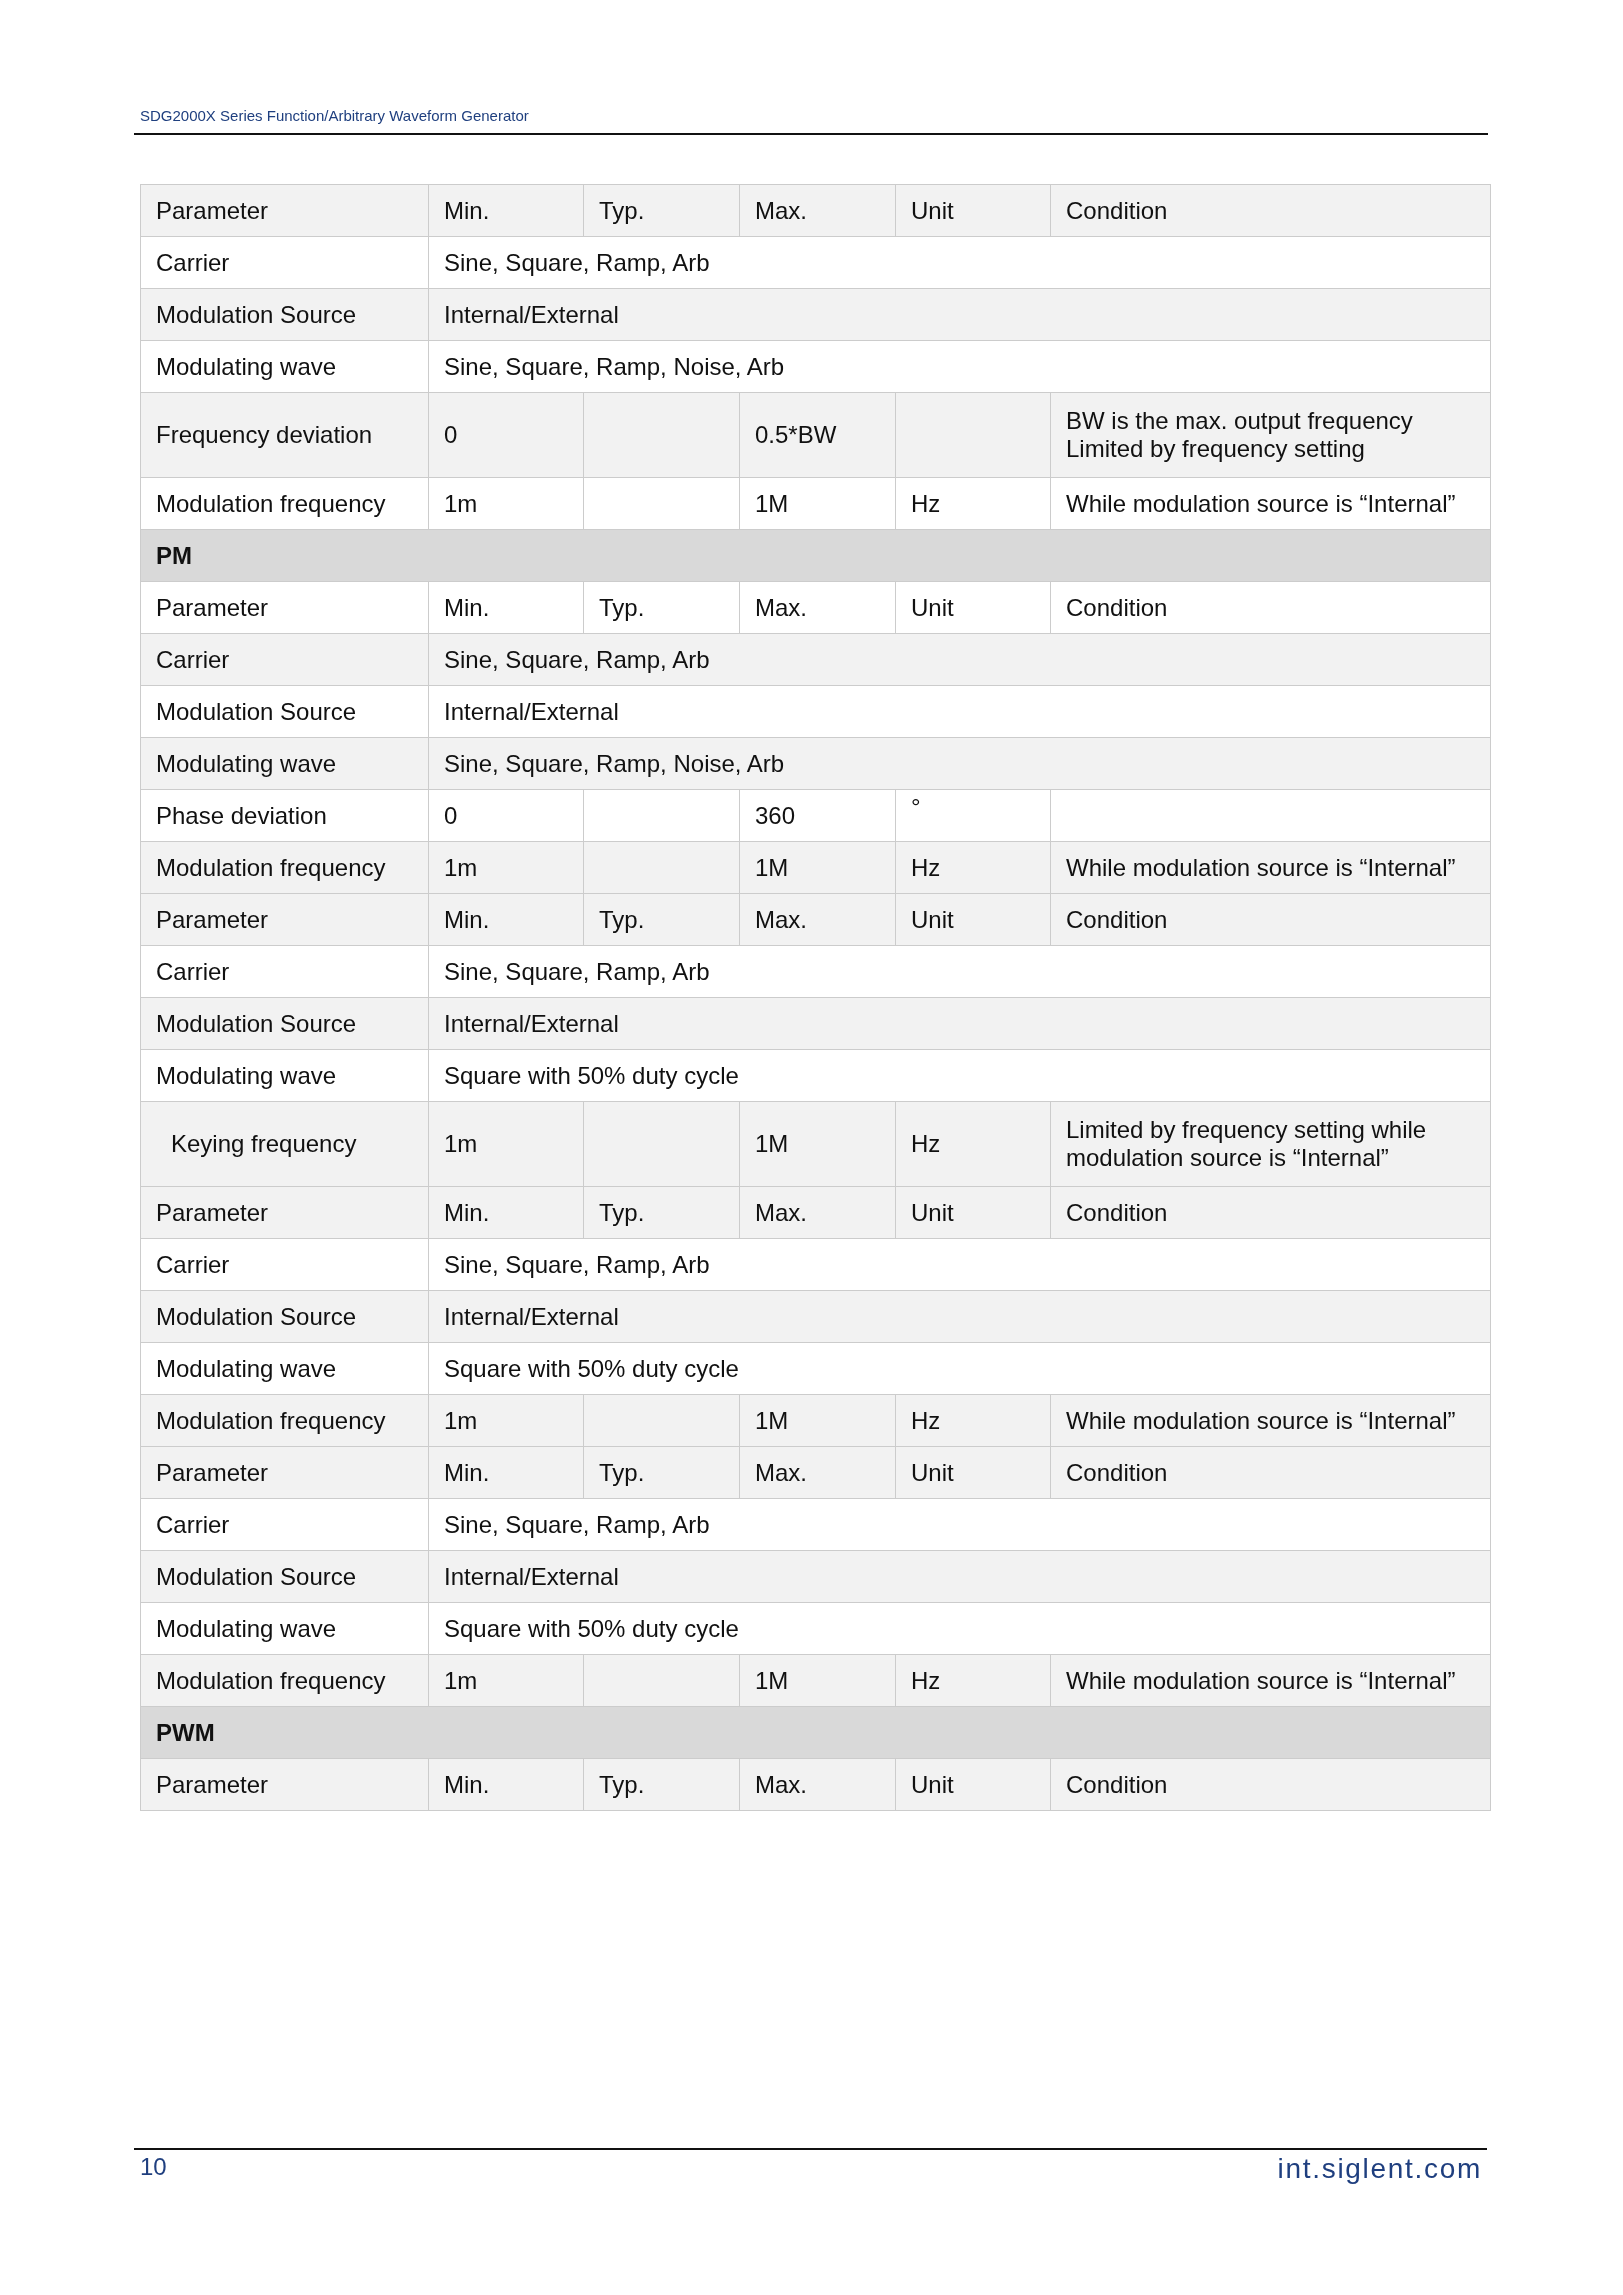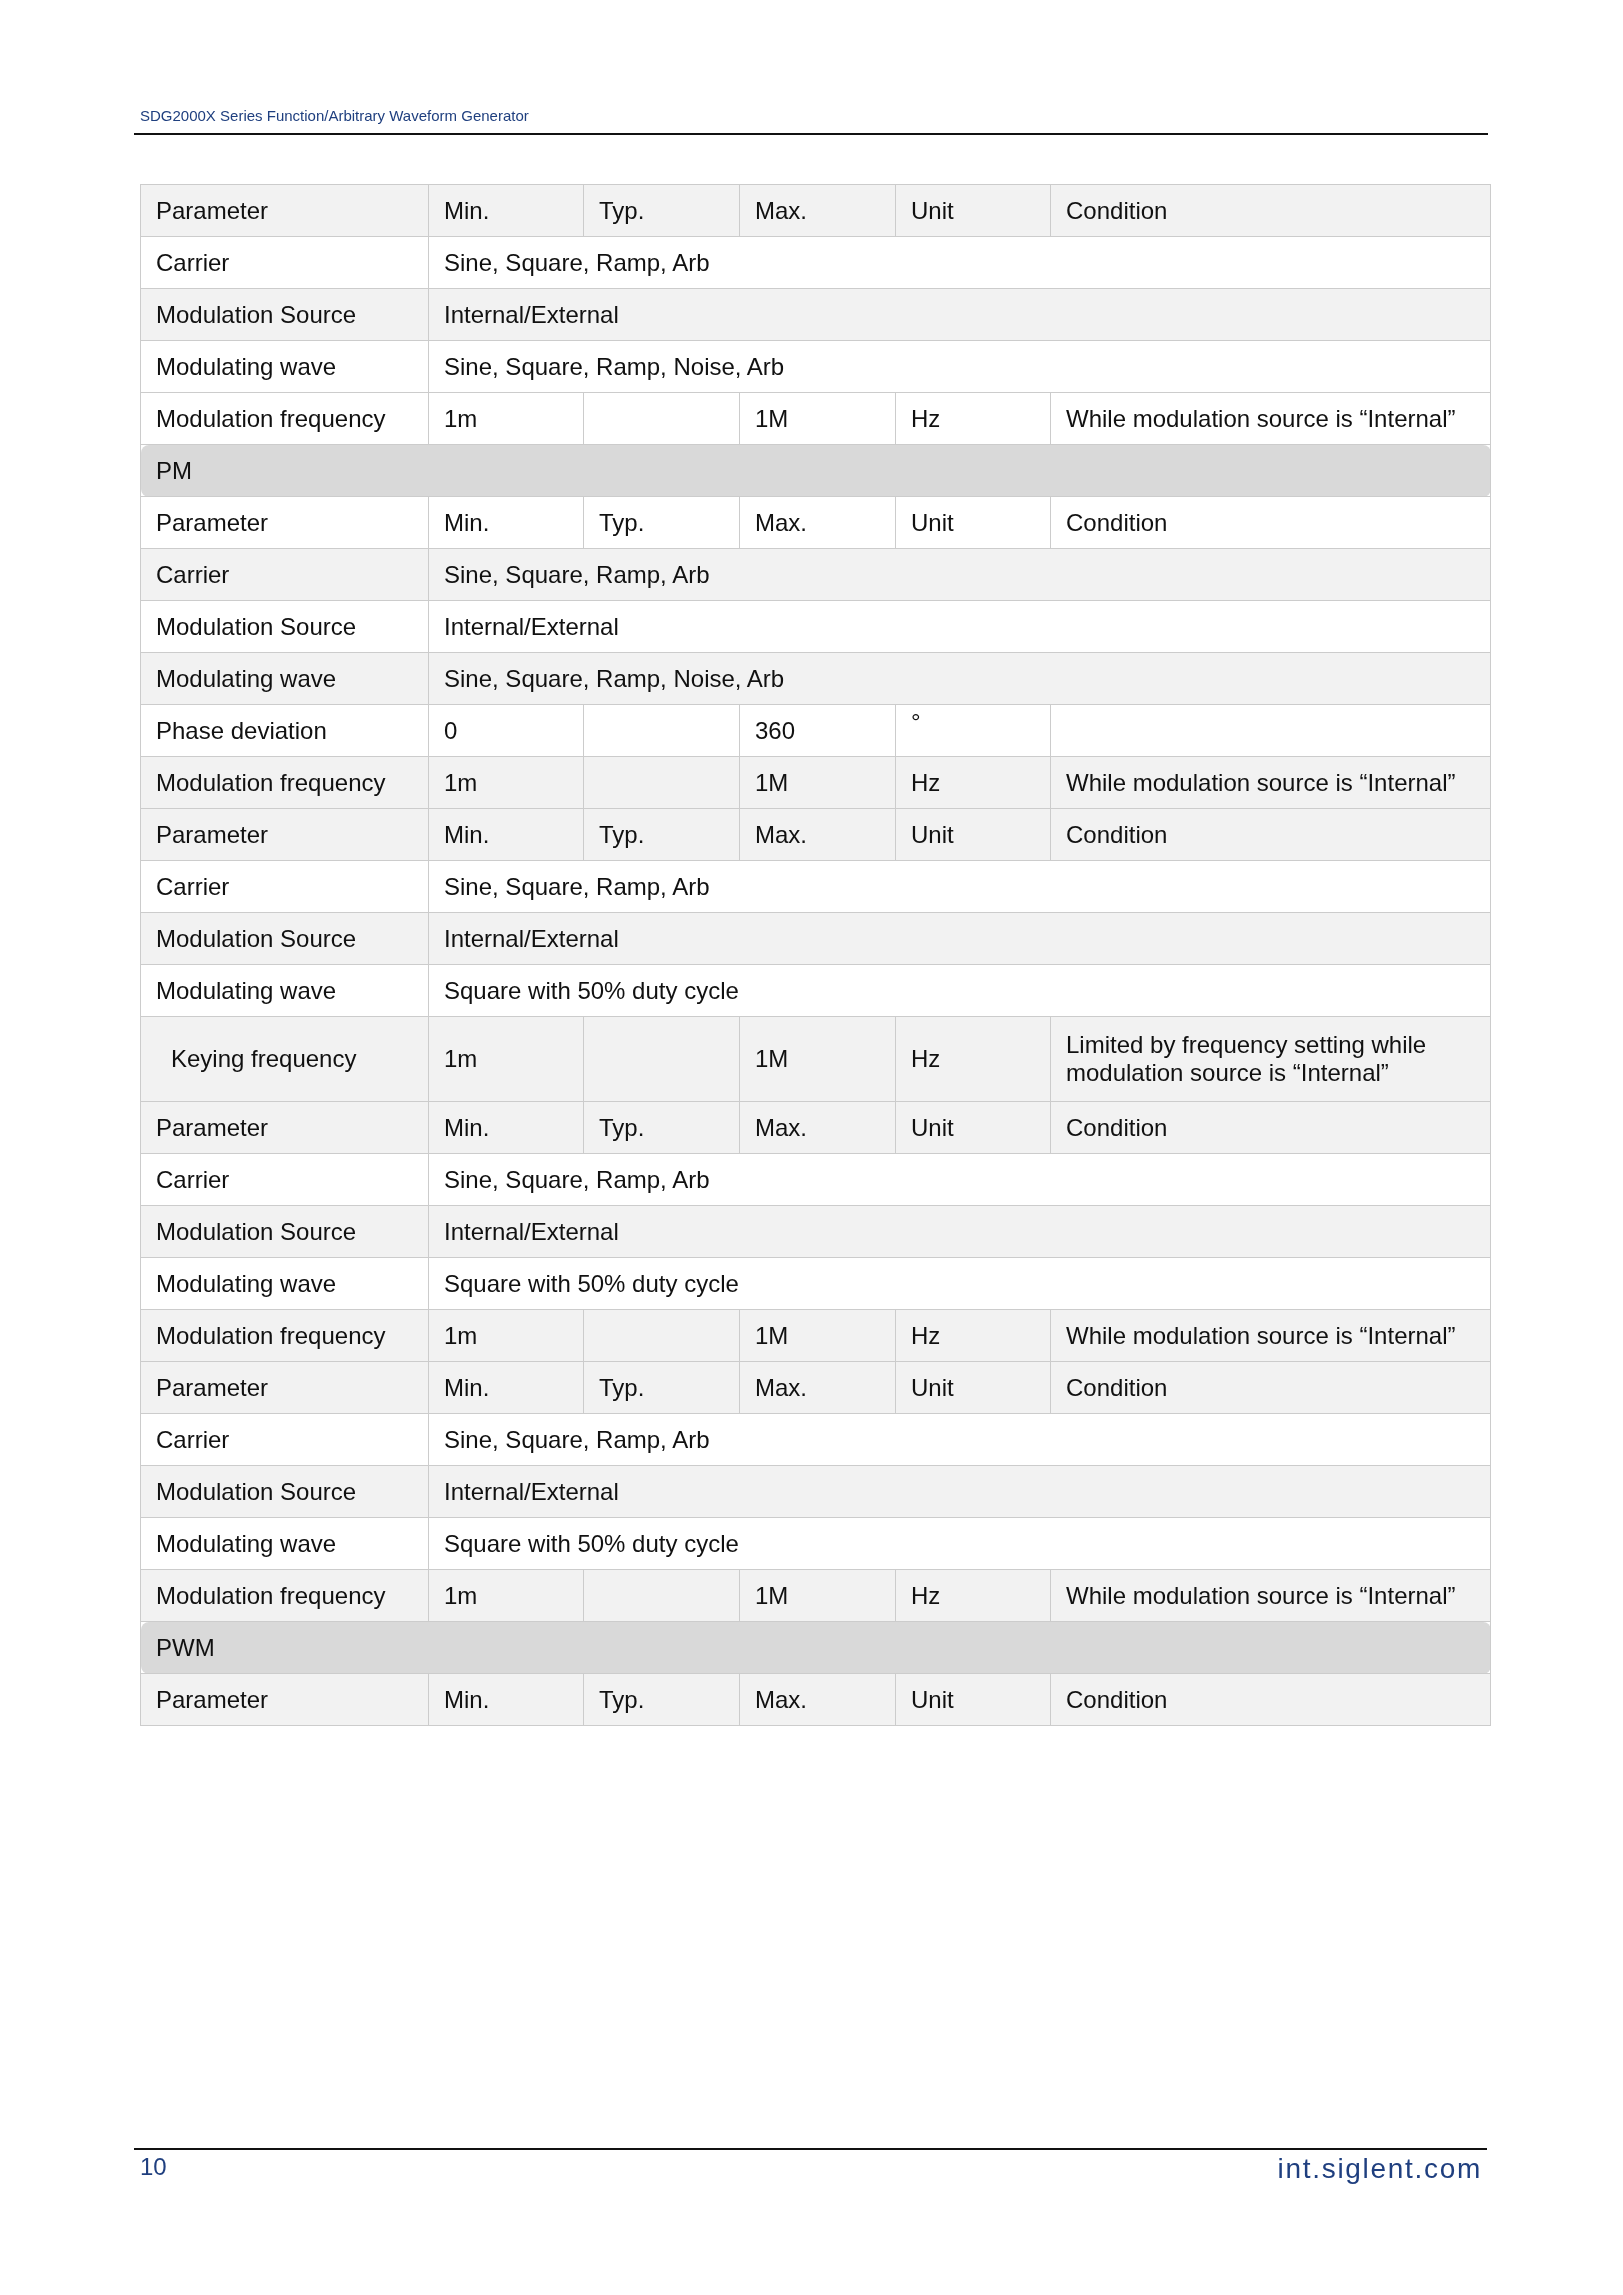--- a/index.html
+++ b/index.html
@@ -9,21 +9,21 @@
   .header-rule { position: absolute; left: 134px; top: 133px; width: 1354px; height: 1.7px; background: #111; }
   .footer-rule { position: absolute; left: 134px; top: 2148px; width: 1353px; height: 1.7px; background: #111; }
   .page-num { position: absolute; left: 140px; top: 2153px; font-size: 24px; color: #1f3f7f; }
   .site { position: absolute; right: 141px; top: 2153px; font-size: 28px; letter-spacing: 1.7px; color: #1f3f7f; }
   table.spec { position: absolute; left: 140px; top: 184px; width: 1349px; border-collapse: collapse; table-layout: fixed; font-size: 24px; }
   table.spec td { border: 1.7px solid #cccccc; border-top-width: 1.7px; border-left-width: 0.8px; border-right-width: 0.8px;
                   padding: 0 8.5px 0 15px; height: 52px; vertical-align: middle; line-height: 28px; box-sizing: border-box; }
   table.spec tr.tall td { height: 85px; }
   table.spec tr.gray td { background: #f2f2f2; }
   table.spec tr.white td { background: #ffffff; }
-  table.spec tr.section td { background: #d9d9d9; font-weight: normal; border-radius: 8px; }
+  table.spec tr.section td { background: #d9d9d9; font-weight: bold; }
   td.deg { vertical-align: top !important; padding-top: 3.4px !important; }
 </style>
 </head>
 <body>
 
 <div class="doc-header">SDG2000X Series Function/Arbitrary Waveform Generator</div>
 <div class="header-rule"></div>
 
 <table class="spec">
   <colgroup>
@@ -48,20 +48,29 @@
         <td colspan="5">Sine, Square, Ramp, Arb</td>
       </tr>
       <tr class="gray">
         <td>Modulation Source</td>
         <td colspan="5">Internal/External</td>
       </tr>
       <tr class="white">
         <td>Modulating wave</td>
         <td colspan="5">Sine, Square, Ramp, Noise, Arb</td>
       </tr>
+      <tr class="gray tall">
+        <td style="white-space: pre-line;">Frequency deviation</td>
+        <td style="white-space: pre-line;">0</td>
+        <td style="white-space: pre-line;"></td>
+        <td style="white-space: pre-line;">0.5*BW</td>
+        <td style="white-space: pre-line;"></td>
+        <td style="white-space: pre-line;">BW is the max. output frequency
+Limited by frequency setting</td>
+      </tr>
       <tr class="white">
         <td style="white-space: pre-line;">Modulation frequency</td>
         <td style="white-space: pre-line;">1m</td>
         <td style="white-space: pre-line;"></td>
         <td style="white-space: pre-line;">1M</td>
         <td style="white-space: pre-line;">Hz</td>
         <td style="white-space: pre-line;">While modulation source is “Internal”</td>
       </tr>
       <tr class="section">
         <td colspan="6">PM</td>

